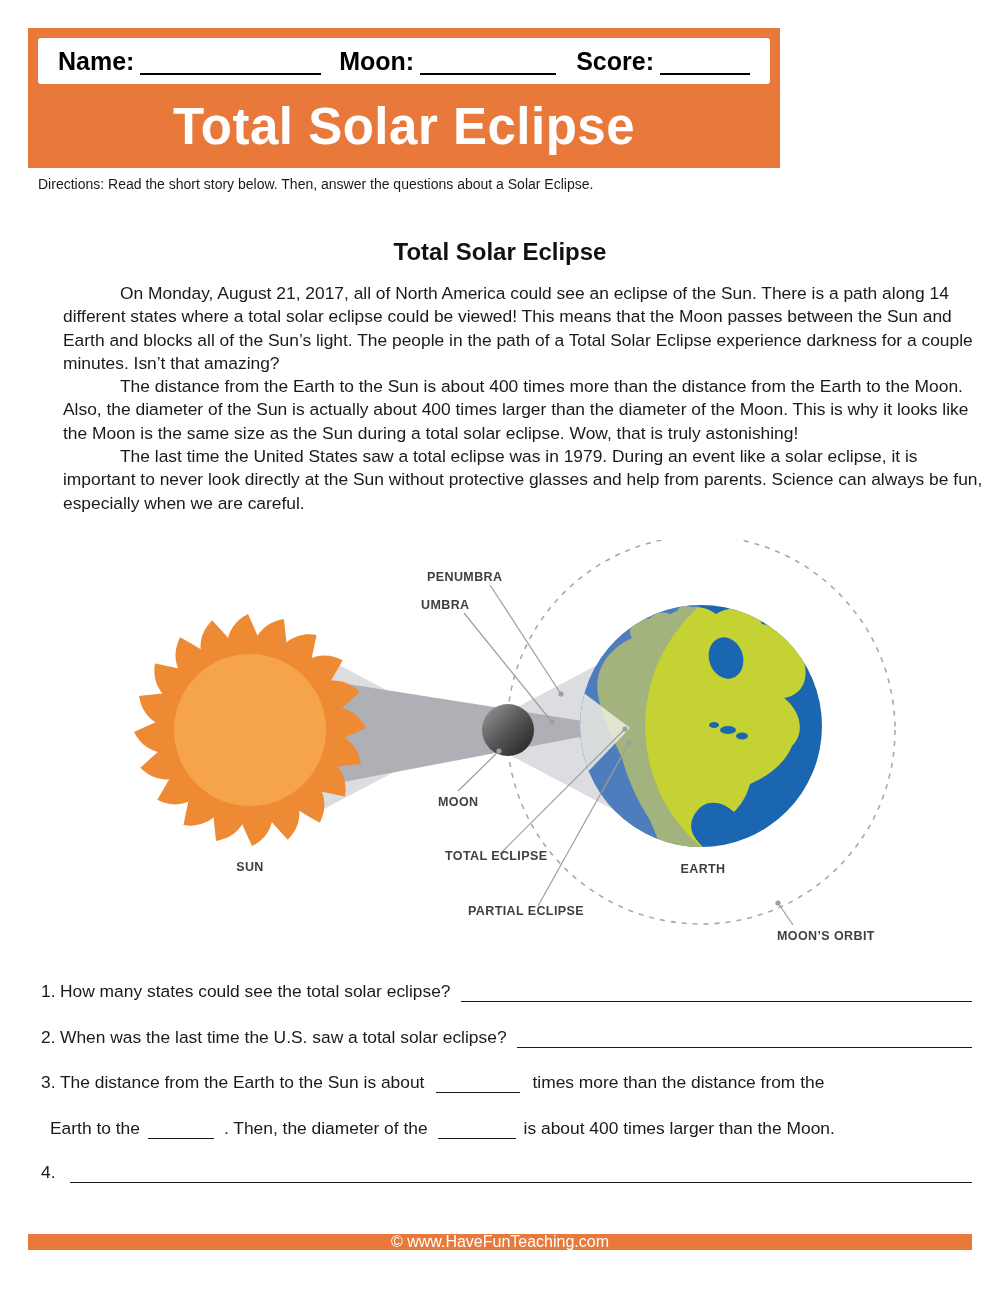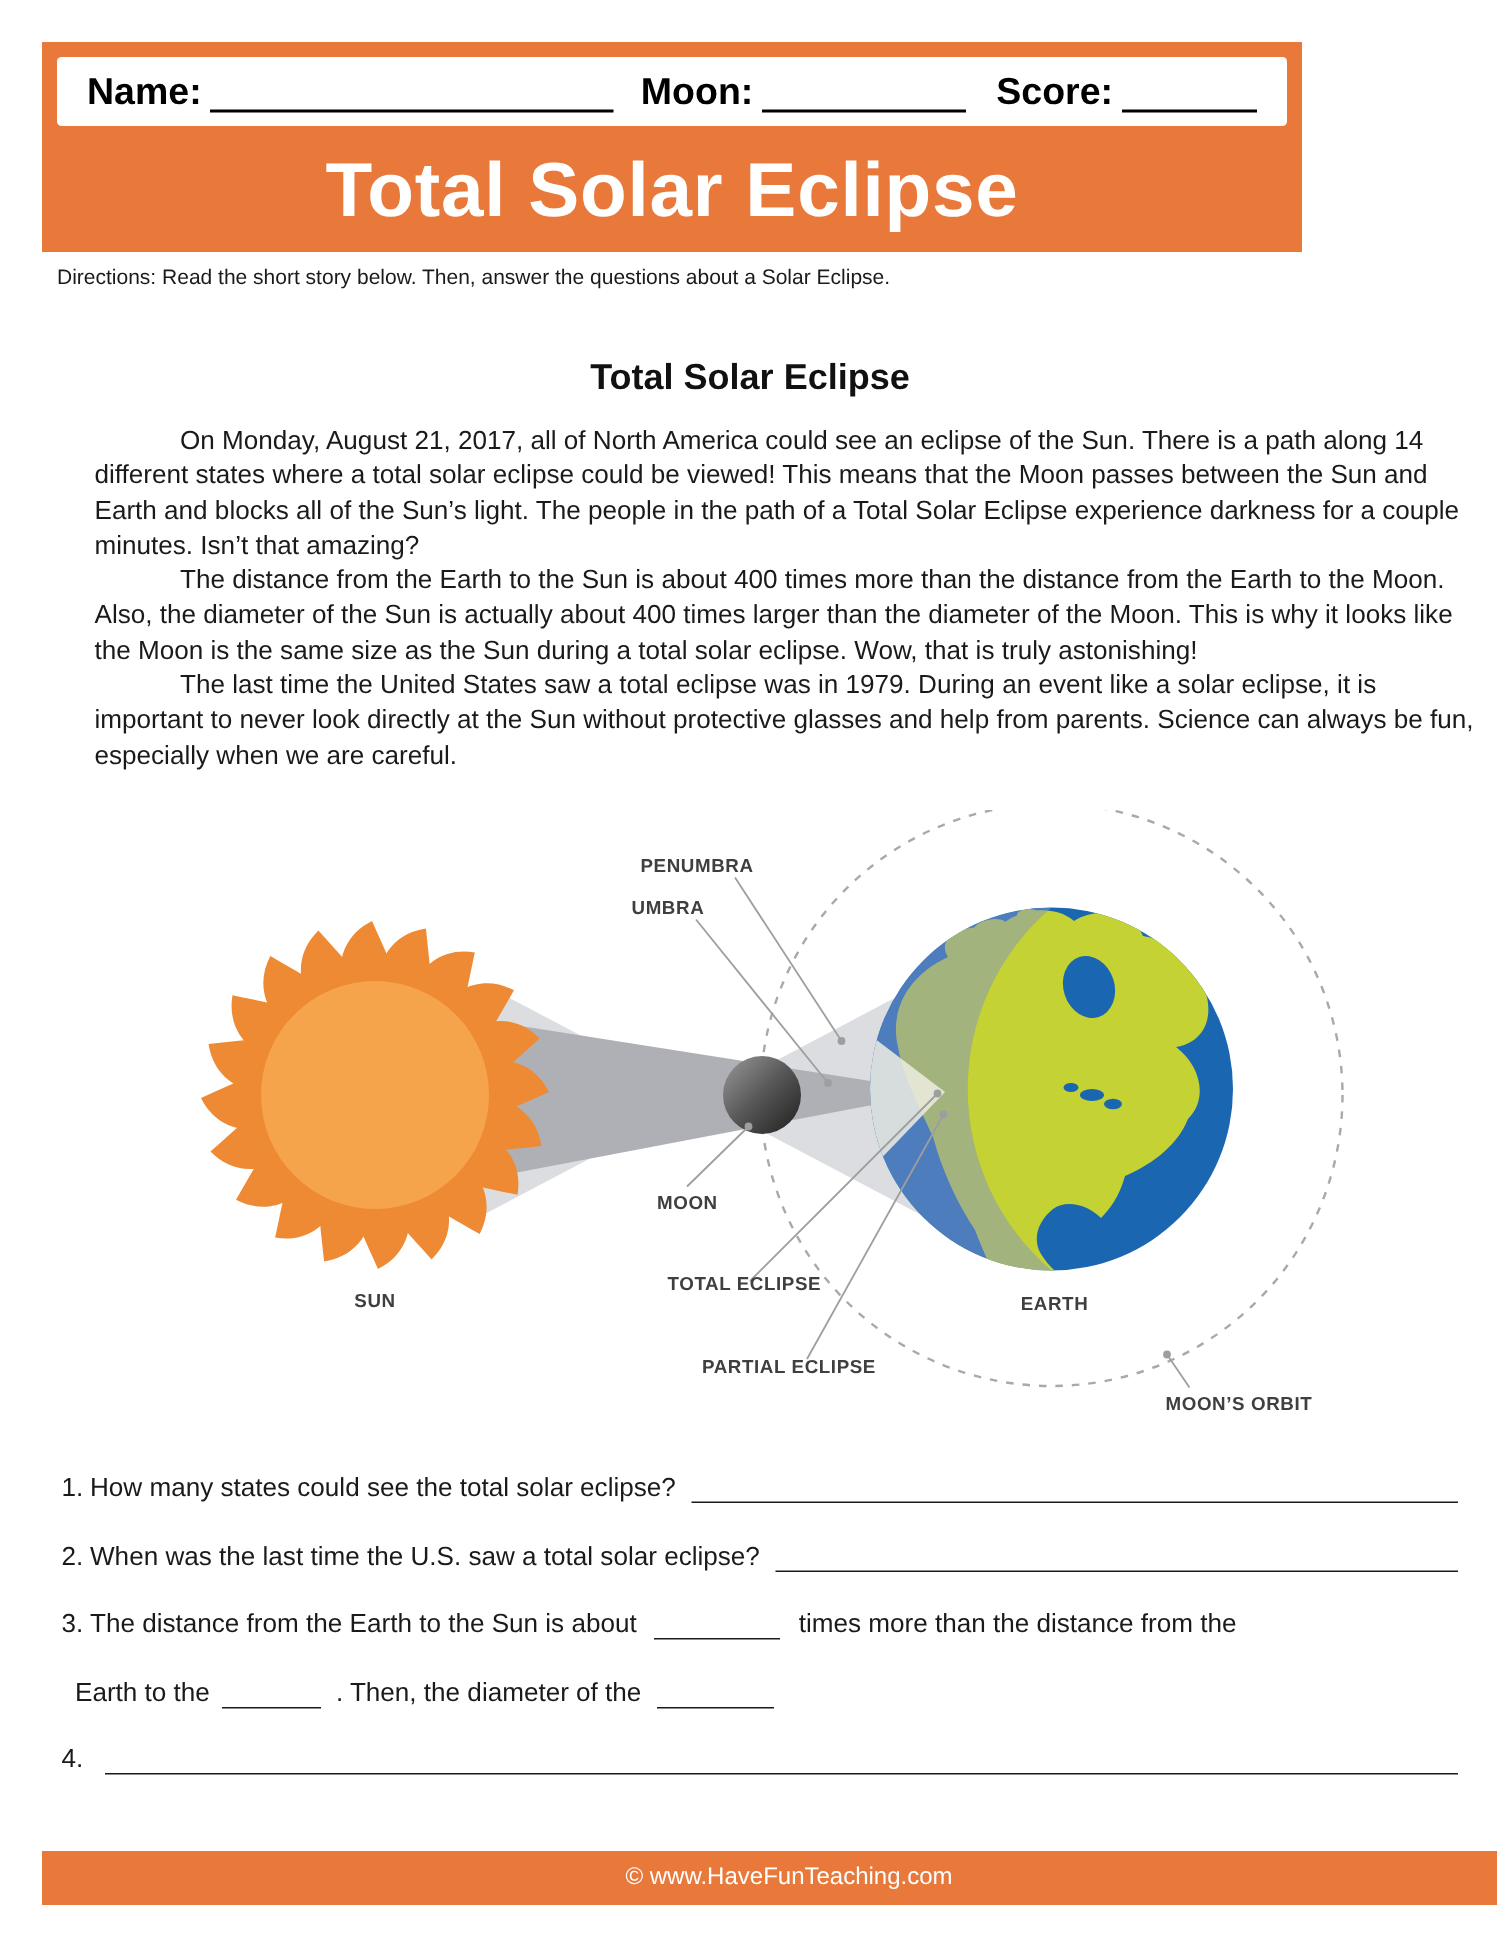--- a/index.html
+++ b/index.html
@@ -1,20 +1,20 @@
 <!DOCTYPE html>
 <html><head>
 <meta charset="utf-8">
 <style>
   html,body{margin:0;padding:0;background:#fff;}
   .page{position:relative;width:1000px;height:1294px;background:#ffffff;
         font-family:"Liberation Sans",sans-serif;color:#111;overflow:hidden;}
 
   
-  .band{position:absolute;left:28px;top:28px;width:840px;height:140px;background:#E8793B;}
+  .band{position:absolute;left:28px;top:28px;width:752px;height:140px;background:#E8793B;}
   .name-box{position:absolute;left:10px;top:10px;right:10px;height:46px;background:#fff;
             border-radius:3px;display:flex;align-items:center;padding:0 20px;box-sizing:border-box;}
   .nb-label{font-size:25px;font-weight:700;color:#000;white-space:nowrap;}
   .nb-line{border-bottom:2.5px solid #000;height:26px;display:inline-block;}
   .nb-name{flex:1;margin:0 18px 0 6px;}
   .nb-date{width:136px;margin:0 20px 0 6px;}
   .nb-score{width:90px;margin:0 0 0 6px;}
   .band-title{position:absolute;left:0;right:0;top:56px;height:84px;display:flex;align-items:center;
               justify-content:center;color:#fff;font-size:51px;font-weight:800;letter-spacing:.5px;}
 
@@ -37,22 +37,22 @@
   .q-fill{flex:1;border-bottom:1.7px solid #1a1a1a;height:21px;margin-left:10px;}
   .blank{border-bottom:1.7px solid #1a1a1a;height:21px;flex:none;display:inline-block;}
   .blank-a{width:84px;margin:0 12px;}
   .blank-b{width:66px;margin:0 10px 0 8px;}
   .blank-c{width:78px;margin:0 8px 0 10px;}
   .q1{top:980px;} .q2{top:1026px;} .q3a{top:1071px;}
   .q3b{top:1117px;left:50px;width:912px;}
   .q4{top:1161px;}
 
   
-  .footer-bar{position:absolute;left:28px;top:1234px;width:944px;height:36px;background:#E8793B;
-              color:#fff;display:flex;align-items:center;justify-content:center;font-size:16px;padding-left:26px;}
+  .footer-bar{position:absolute;left:28px;top:1234px;width:944px;height:16px;background:#E8793B;
+              color:#fff;display:flex;align-items:center;justify-content:center;font-size:16px;}
 </style>
 </head>
 <body>
 
 <div class="page">
 
   <header class="band">
     <div class="name-box">
       <span class="nb-label">Name:</span>
       <span class="nb-line nb-name"></span>
@@ -190,20 +190,21 @@
     <span class="q-text">The distance from the Earth to the Sun is about</span>
     <span class="blank blank-a"></span>
     <span class="q-text">times more than the distance from the</span>
   </div>
 
   <div class="q-row q3b">
     <span class="q-text">Earth to the</span>
     <span class="blank blank-b"></span>
     <span class="q-text">. Then, the diameter of the</span>
     <span class="blank blank-c"></span>
+    <span class="q-text">is about 400 times larger than the Moon.</span>
   </div>
 
   <div class="q-row q4">
     <span class="q-num">4.</span>
     <span class="q-fill"></span>
   </div>
 
   <footer class="footer-bar">
     <span>© www.HaveFunTeaching.com</span>
   </footer>

